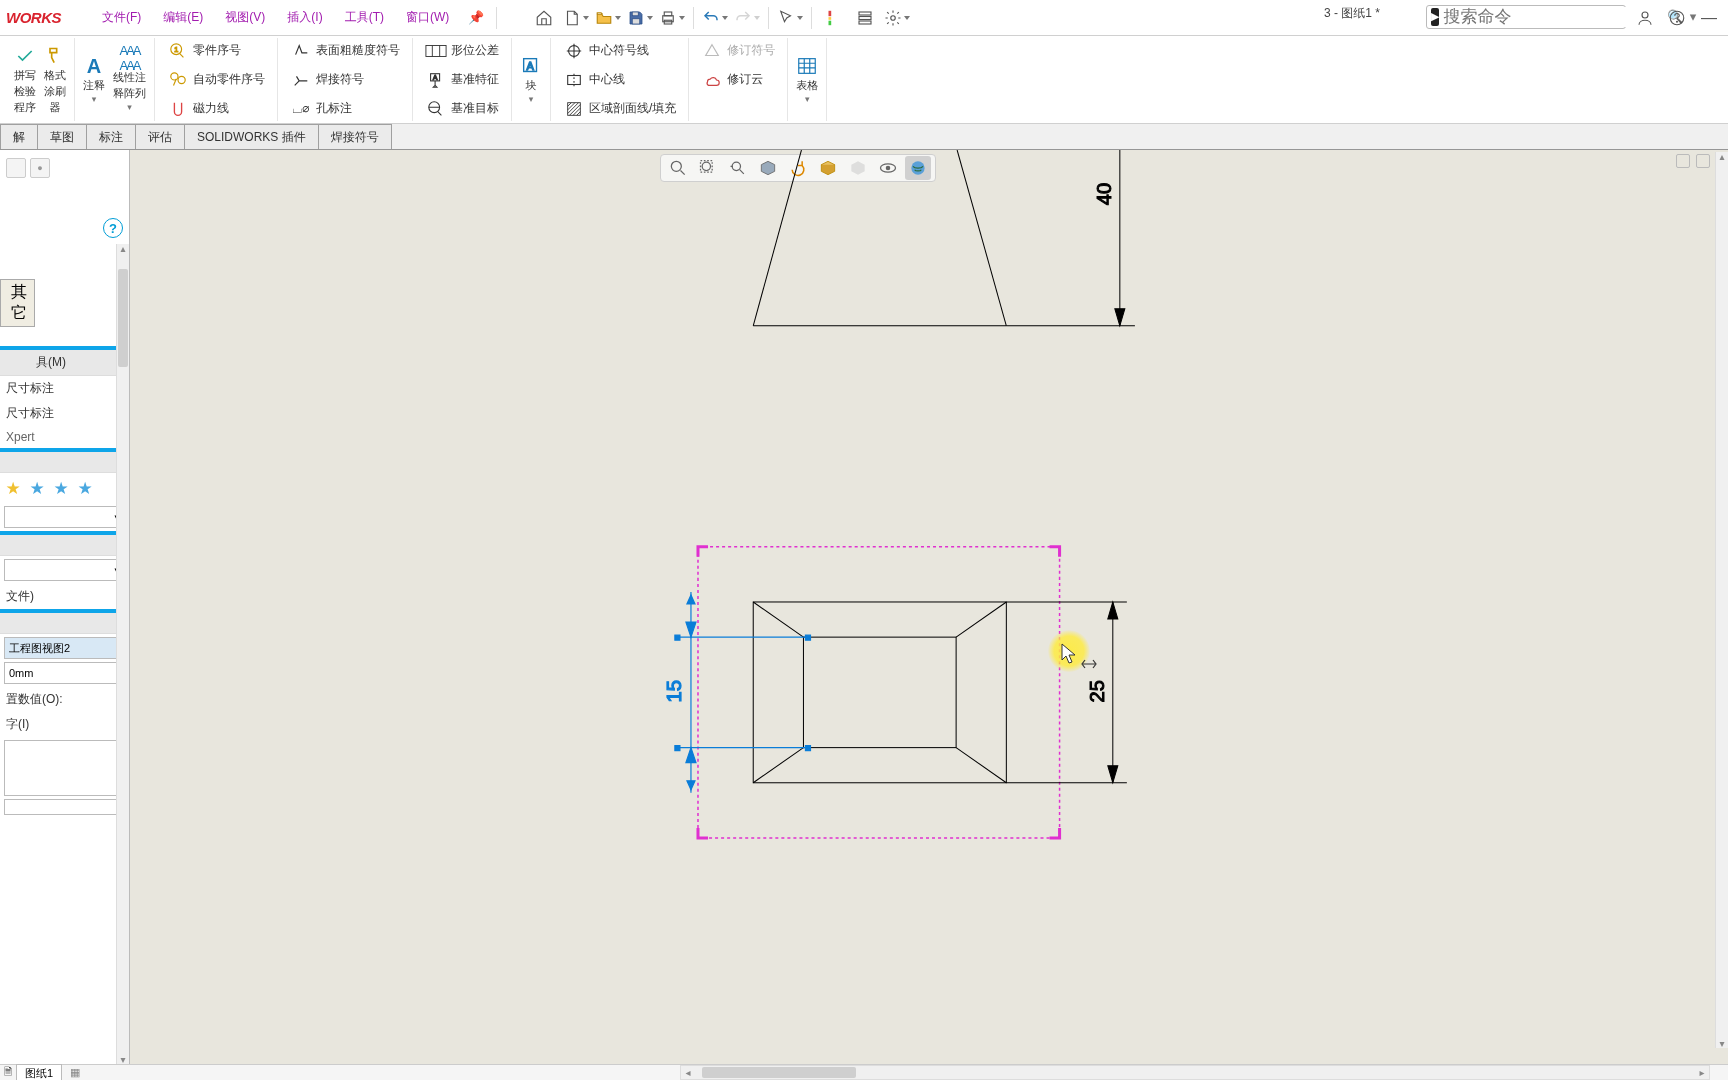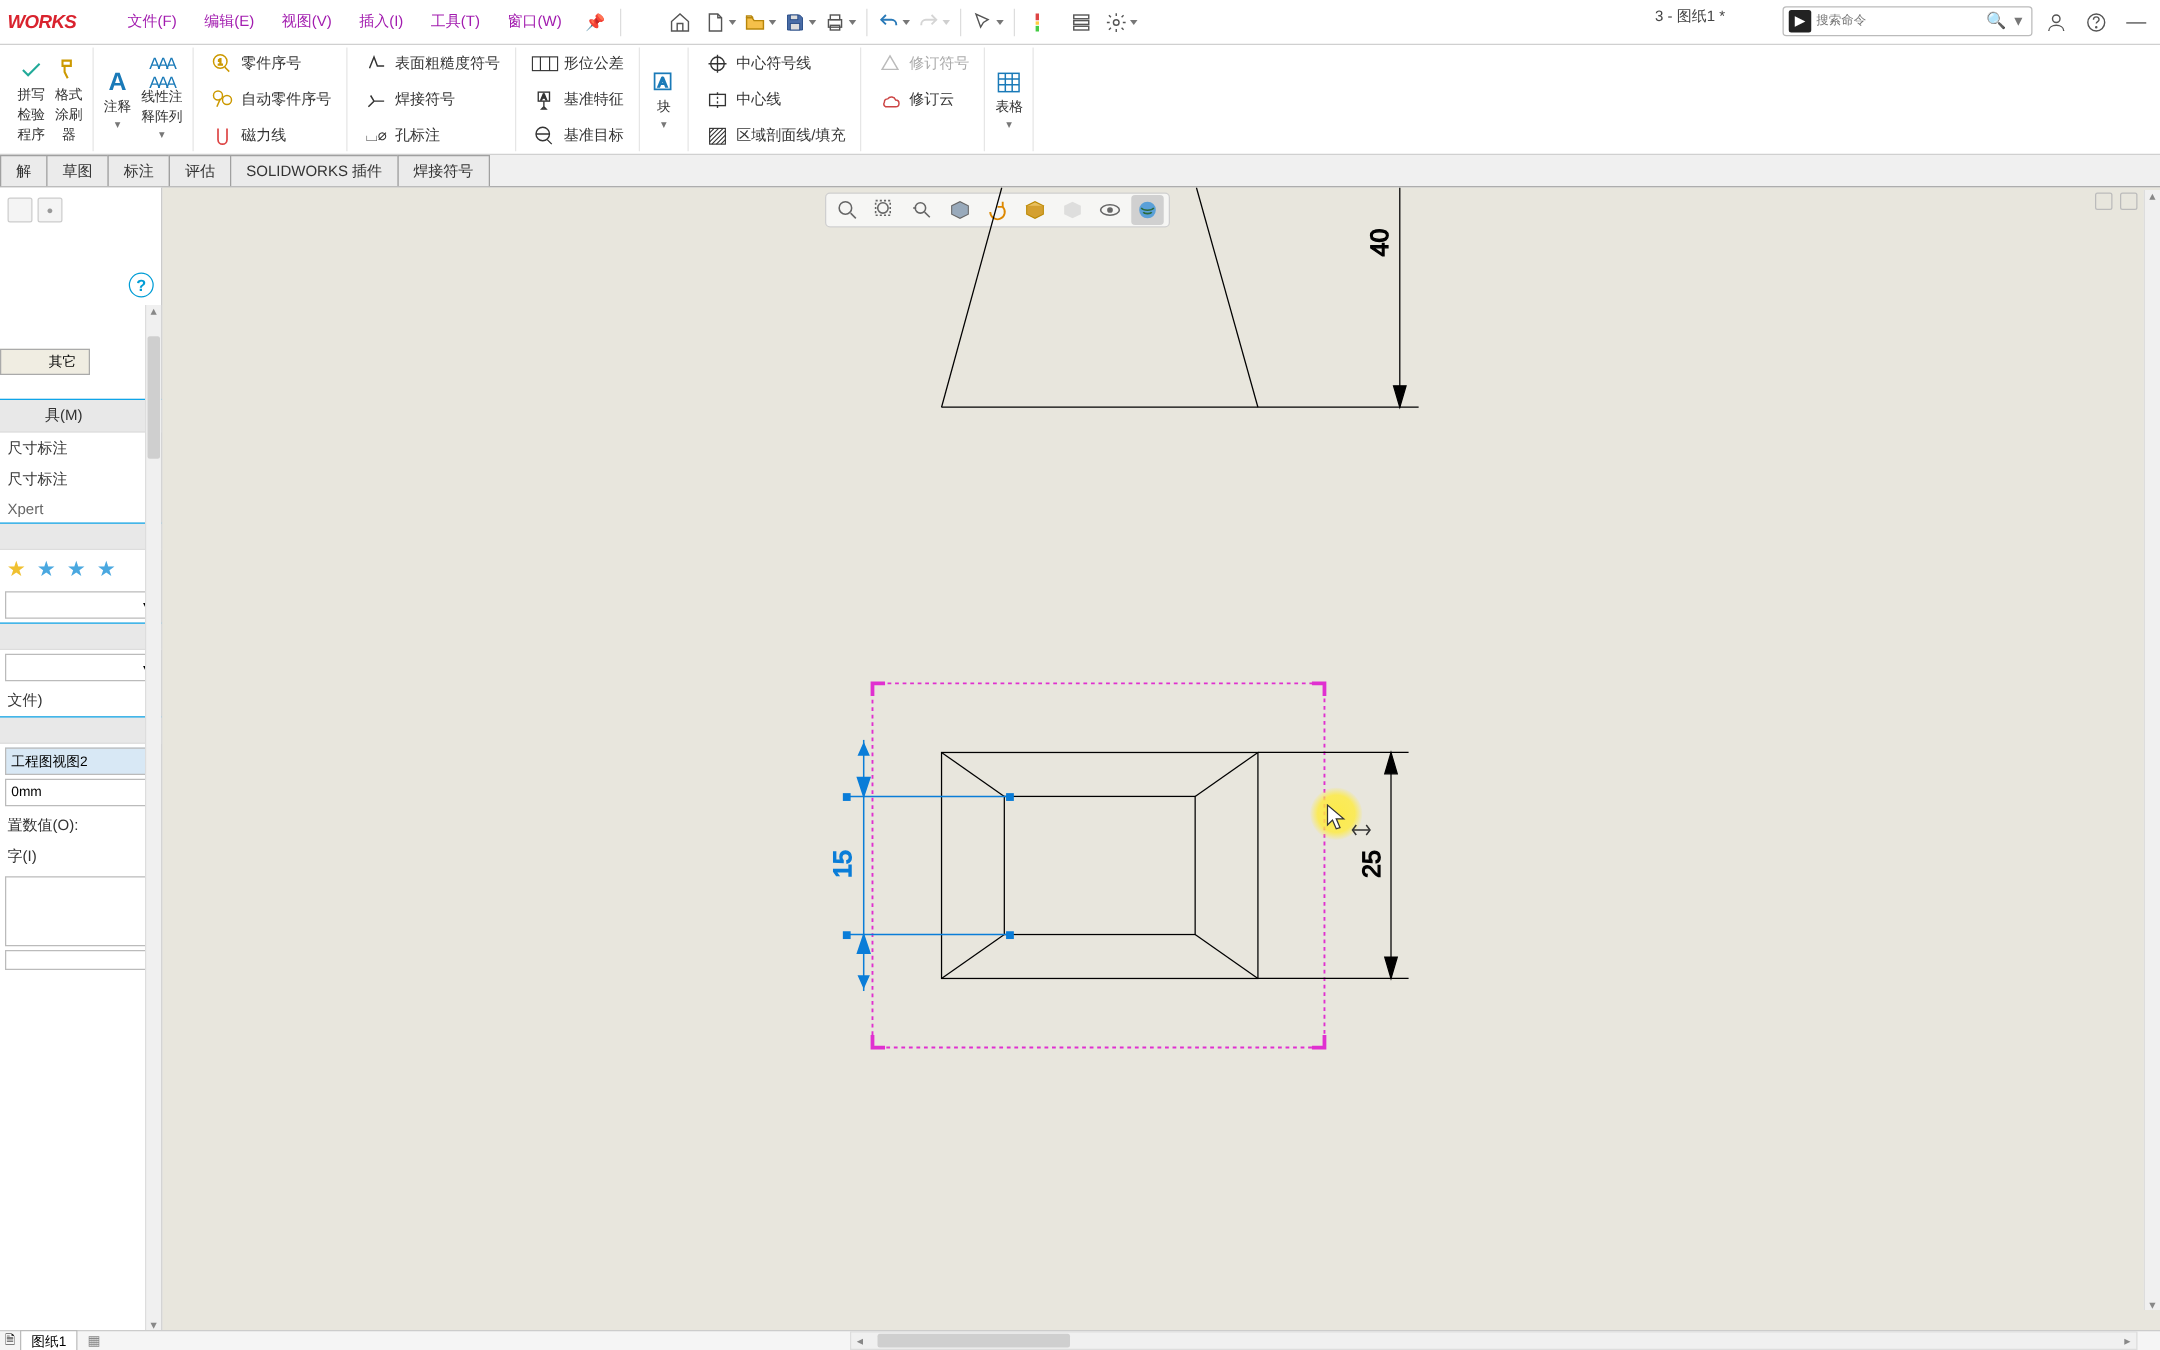--- a/index.html
+++ b/index.html
@@ -5,21 +5,21 @@
 * { margin: 0; padding: 0; box-sizing: border-box; font-family: "Microsoft YaHei", Arial, sans-serif; }
 body { width: 1728px; height: 1080px; background: #fff; overflow: hidden; position: relative;}
 .menubar { height: 36px; display: flex; align-items: center; background: #fff; border-bottom: 1px solid #d0d0d0; padding: 12px 6px; font-size: 12px; }
 .logo { color: #d9232e; font-weight: bold; font-style: italic; font-size: 15px; letter-spacing: -0.5px; }
 .menubar .mitem { padding: 0 11px; color: #a21caf; cursor: pointer; }
 .pin-icon { margin: 0 8px; color: #888; font-size: 13px; }
 .tb-right { margin-left: auto; display: flex; align-items: flex-start; gap: 6px; }
 .doc-title { font-size: 12px; color: #444; margin-right: 40px; }
 .search-box { display: flex; align-items: center; border: 1px solid #bbb; border-radius: 3px; height: 24px; padding: 0 4px; width: 200px; }
 .search-box .cmd-icon { width: 18px; height: 18px; background: #222; color: #fff; display: flex; align-items: center; justify-content: center; font-size: 11px; margin-right: 4px; border-radius: 2px;}
-.search-box input { border: none; outline: none; font-size: 10px; flex: 1; }
+.search-box input { border: none; outline: none; font-size: 17px; flex: 1; }
 .search-box .mag { color: #777; font-size: 13px; padding: 0 3px;}
 .icon-btn { width: 26px; height: 26px; display: inline-flex; align-items: center; justify-content: center; color: #555; font-size: 16px; cursor: pointer; border-radius: 2px;}
 .quick-icons { display: flex; align-items: center; gap: 4px; margin-left: 30px;}
 .quick-icons .qi { width: 28px; height: 28px; display: inline-flex; align-items: center; justify-content: center;}
 .quick-icons .dd::after { content: ""; width: 0; height: 0; border-left: 3px solid transparent; border-right: 3px solid transparent; border-top: 4px solid #777; margin-left: 2px;}
 svg.ico16 { width: 18px; height: 18px; }
 .ribbon { height: 88px; background: #fff; display: flex; border-bottom: 1px solid #d0d0d0; padding: 2px 6px; font-size: 12px; }
 .r-col { display: flex; flex-direction: column; justify-content: center; align-items: center; padding: 0 6px; border-right: 1px solid #e6e6e6; }
 .r-col.small { flex-direction: column; justify-content: center; align-items: stretch; gap: 4px;}
 .r-col .vbtn { display: flex; flex-direction: column; align-items: center; gap: 1px; color: #333; font-size: 11px; cursor: pointer; padding: 2px 2px; }
@@ -29,31 +29,31 @@
 .r-row.disabled { color:#aaa; }
 .tabs { height: 26px; display: flex; border-bottom: 1px solid #969696; background: #f0f0f0; font-size: 12px;}
 .tabs .tab { padding: 0 12px; display: flex; align-items: center; border: 1px solid #a0a0a0; border-bottom:none; margin-right:-1px; background: #ebebeb; color: #333; cursor:pointer;}
 .panel-tabs { display:flex; padding: 8px 0 0 6px; gap:4px;}
 .panel-tabs .pt { width:20px; height:20px; border:1px solid #ccc; background:#f4f4f4; border-radius:2px;}
 .panel-tabs .pt.dot::before {content:"●"; color:#999; font-size:9px; display:block; text-align:center; line-height:18px;}
 .main-area { position: absolute; top: 150px; left: 0; right: 0; bottom: 16px; display:flex;}
 .side-panel { width: 130px; background: #fff; border-right: 1px solid #bbb; font-size: 12px; display:flex; flex-direction:column; overflow:hidden;}
 .panel-body { flex:1; overflow-y: auto; padding: 0; }
 .sp-sect { padding: 4px 6px; color:#333; display:flex; align-items:center; justify-content:space-between; font-size:12px;}
-.sp-sect.head { background:#e8e8e8; border-top:1px solid #0ea5e9; border-bottom:1px solid #ddd;padding-left:36px;}
+.sp-sect.head { background:#e8e8e8; border-top:4px solid #0ea5e9; border-bottom:1px solid #ddd;padding-left:36px;}
 .sp-sect .chev { color:#777; font-size:11px;}
 .sp-item { padding: 4px 6px; font-size:12px; color:#333;}
 .help-circle { width:20px; height:20px; border:1.5px solid #009dd6; color:#009dd6; border-radius:50%; display:flex; align-items:center; justify-content:center; font-weight:bold; font-size:13px; margin-left:auto;}
 .star-row { display:flex; gap:2px; padding:4px 2px;}
 .star-row .star { width:22px; height:22px; display:flex; align-items:center; justify-content:center; font-size:17px; color:#f0c030; }
 .star-row .star.blue { color:#4aa8e0;}
 .dd-box { border:1px solid #bbb; height:22px; margin:3px 4px; display:flex; align-items:center; padding:0 4px; font-size:11px; justify-content:space-between; background:#fff;}
 .txt-box { border:1px solid #bbb; height:22px; margin:3px 4px; padding:0 4px; font-size:11px; background:#fff; display:flex; align-items:center;}
 .multi-box { border:1px solid #bbb; height:56px; margin:3px 4px; background:#fff;}
-.other-tab { background:#f0ede2; border:1px solid #aaa; padding: 2px 10px; width: 72px; font-size:11px; margin:0px 0 0 0; position:relative; top:-1px; border-bottom:1px solid #aaa;text-align:right; }
+.other-tab { background:#f0ede2; border:1px solid #aaa; padding: 2px 10px; width: 35px; font-size:16px; margin:0px 0 0 0; position:relative; top:-1px; border-bottom:1px solid #aaa;text-align:right; }
 .scrollbar-v { position:absolute; right:0; top:0; bottom:0; width:13px; background:#f0f0f0; border-left:1px solid #ddd;}
 .scrollbar-v .thumb { position:absolute; left:1px; right:1px; top:3%; height:12%; background:#cfcfcf; border-radius:2px;}
 .scrollbar-v .arrow { position:absolute; left:0; right:0; height:13px; display:flex; align-items:center; justify-content:center; color:#888; font-size:10px;}
 .scrollbar-v .arrow.up {top:-2px;} .scrollbar-v .arrow.dn {bottom:-2px;}
 .canvas { flex:1; background:#e8e6dd; position:relative; }
 .view-toolbar { position:absolute; top:4px; left: 530px; height:28px; background:#f6f6f4; border:1px solid #cfcfcf; border-radius:4px; padding:2px 4px; display:flex; gap:4px; align-items:center;}
 .view-toolbar .vt { width:26px; height:24px; display:flex; align-items:center; justify-content:center;}
 .sheet-tabs { position:absolute; left:0; bottom:0; height:16px; width:100%; background:#f5f5f5; border-top:1px solid #ccc; font-size:11px; display:flex; align-items:center; gap:4px; padding-left:4px; }
 .sheet-tabs .st { padding: 0 8px; border:1px solid #bbb; border-bottom:none; background:#fff; height:18px; display:flex; align-items:center;}
 .hscroll { position:absolute; bottom:0; left: 680px; right: 18px; height:15px; background:#f0f0f0; border:1px solid #ddd;}

